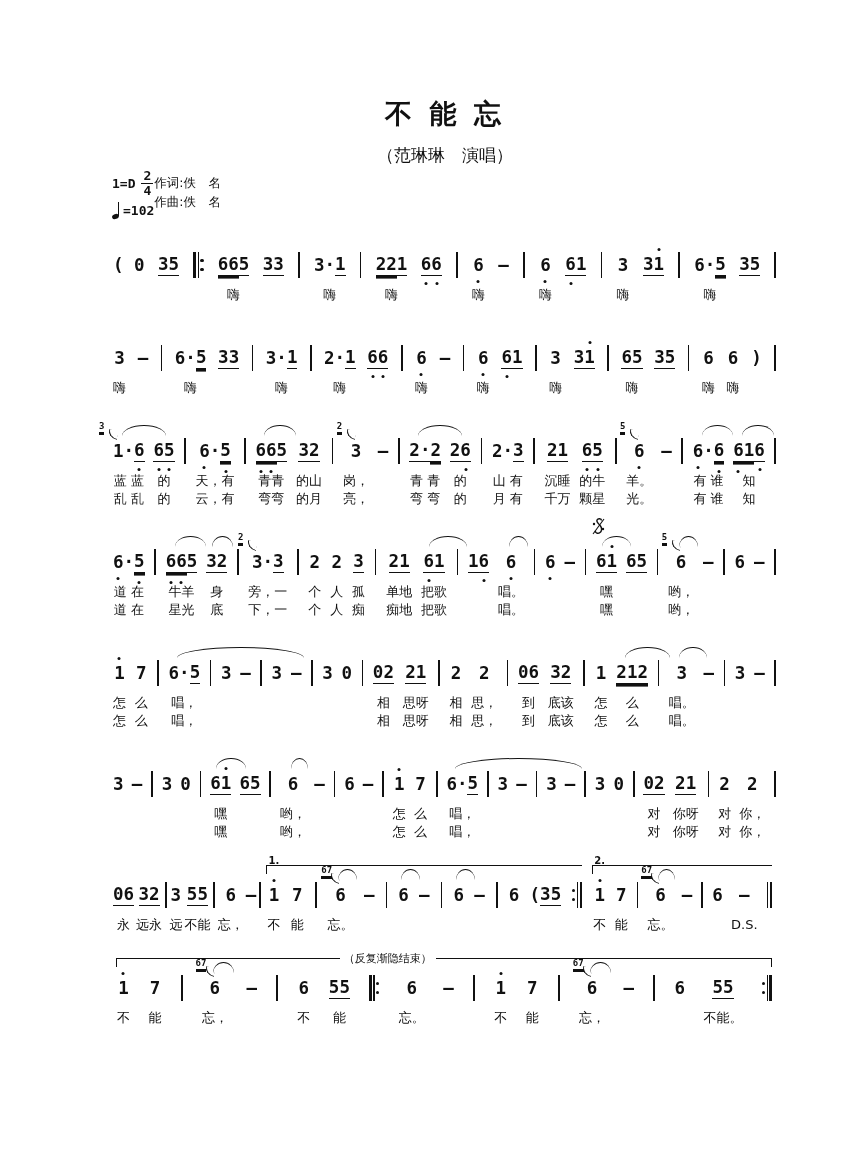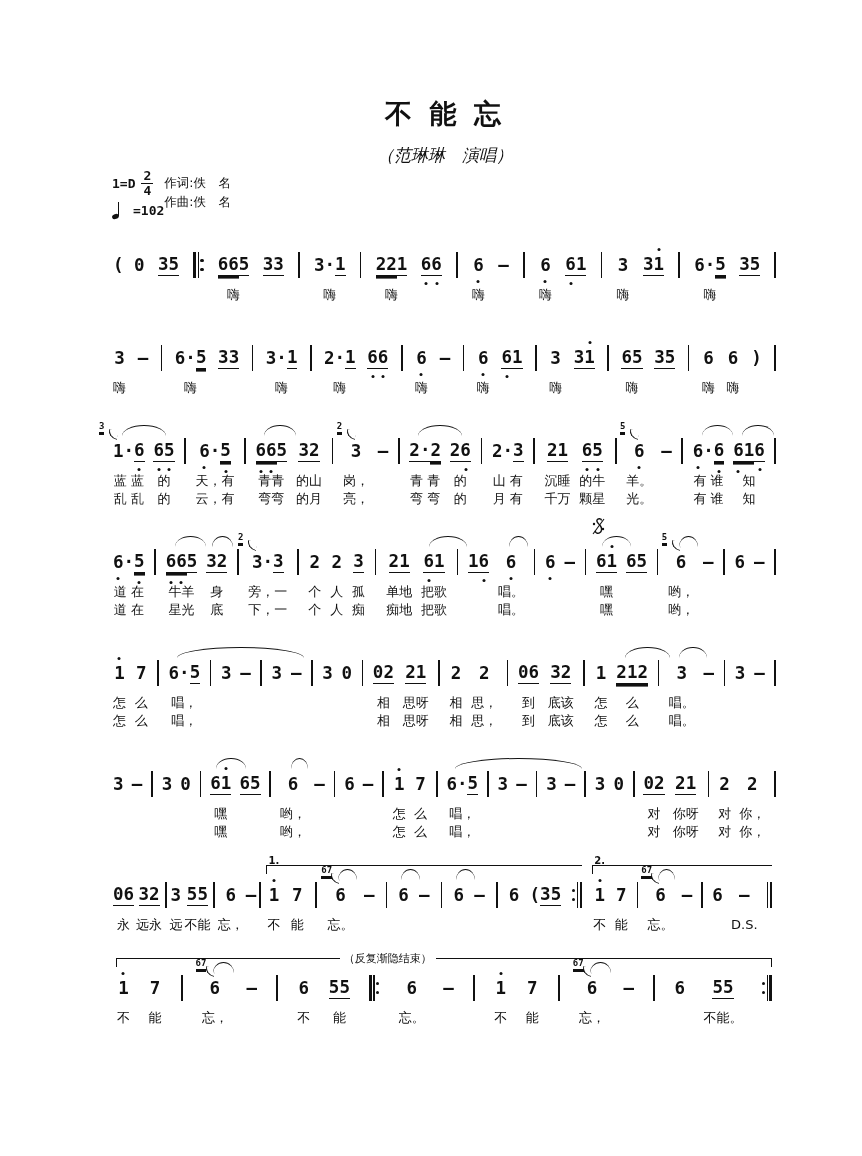--- a/index.html
+++ b/index.html
@@ -1,27 +1,27 @@
 <!DOCTYPE html>
 <html><head>
 <meta charset="utf-8">
 <style>
   html,body{margin:0;padding:0;background:#e8e8e8;}
   .page{width:862px;height:1156px;background:#ffffff;position:relative;margin:0 auto;
         font-family:"DejaVu Sans",sans-serif;color:#111;overflow:hidden;}
   .sheet{position:absolute;left:112px;top:0;width:666px;}
   
   .title{margin-top:96px;text-align:center;font-size:27px;font-weight:bold;letter-spacing:4px;}
-  .subtitle{margin-top:12px;text-align:center;font-size:17px;font-style:italic;}
+  .subtitle{margin-top:12px;text-align:center;font-size:17px;}
   .meta{display:flex;justify-content:flex-start;align-items:flex-start;margin-top:2px;height:56px;}
   .keyblock{font-size:13px;font-weight:bold;font-family:"DejaVu Sans Mono","DejaVu Sans",monospace;}
   .keyrow{display:flex;align-items:center;gap:6px;}
   .tsig{display:inline-flex;flex-direction:column;align-items:center;line-height:1.05;}
   .tsig .num{border-bottom:1.2px solid #111;padding:0 2px;}
-  .temporow{display:flex;align-items:center;gap:12px;margin-top:3px;height:20px;}
+  .temporow{display:flex;align-items:center;gap:2px;margin-top:3px;height:20px;}
   .qnote{position:relative;display:inline-block;width:9px;height:18px;}
   .qnote:before{content:"";position:absolute;left:0;bottom:0;width:7px;height:5px;background:#111;border-radius:50%;transform:rotate(-20deg);}
   .qnote:after{content:"";position:absolute;left:5.5px;bottom:3px;width:1.6px;height:14px;background:#111;}
   .credits{font-size:12.5px;text-align:left;line-height:1.55;margin-top:4px;}
   
   .system{position:relative;display:flex;justify-content:space-between;align-items:flex-start;
           padding-top:27px;margin-bottom:14px;}
   .cell{display:flex;flex-direction:column;align-items:center;margin:0 1px;}
   .nline{position:relative;height:24px;display:flex;align-items:flex-end;white-space:pre;
          font-family:"DejaVu Sans Mono","DejaVu Sans",monospace;font-size:17.5px;font-weight:bold;line-height:22px;}

